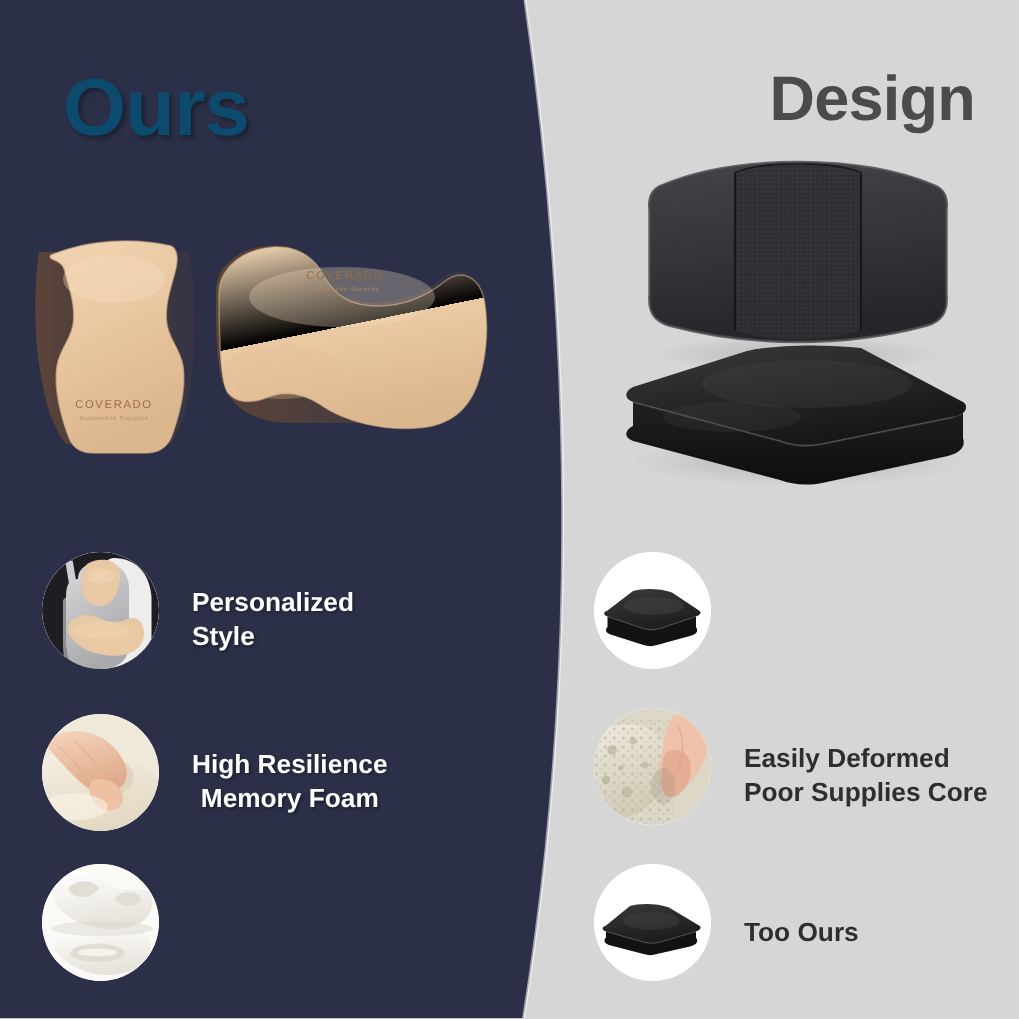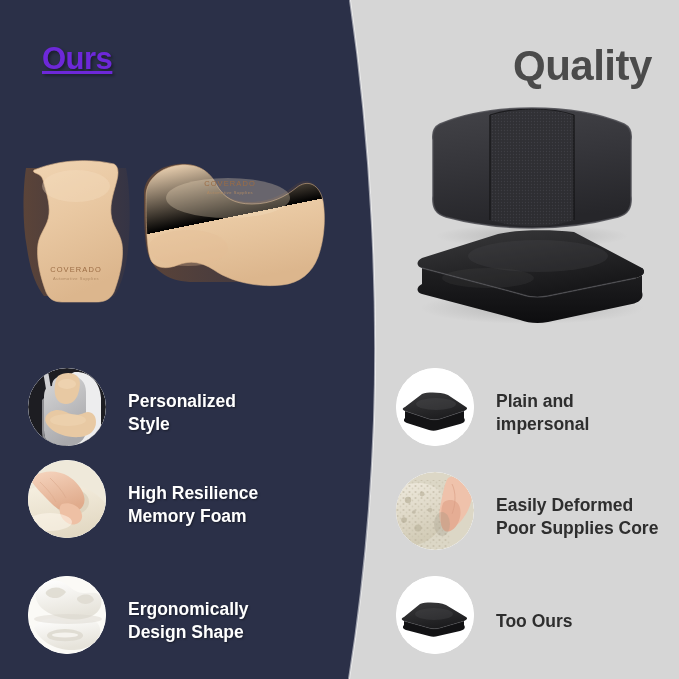--- a/index.html
+++ b/index.html
@@ -8,60 +8,60 @@
   .stage{position:relative;width:679px;height:679px;overflow:hidden;}
 
   
   .panel-right{position:absolute;inset:0;background:#d6d6d6;}
   .panel-left{position:absolute;left:0;top:0;width:400px;height:679px;}
   .panel-left svg{display:block;width:400px;height:679px;}
 
   
   .title{position:absolute;font-weight:bold;letter-spacing:-0.5px;
          white-space:nowrap;user-select:none;}
-  .title-ours{left:42px;top:41px;font-size:31px;color:#6d28d9;
-              text-shadow:2px 2px 3px rgba(0,0,0,.35);text-decoration:underline;}
+  .title-ours{left:42px;top:41px;font-size:54px;color:#0c4a6e;
+              text-shadow:2px 2px 3px rgba(0,0,0,.35);}
   .title-others{left:513px;top:42px;font-size:42px;color:#4b4b4b;}
 
   
   .hero{position:absolute;}
 
   
   .feat{position:absolute;display:flex;align-items:center;}
   .thumb{width:78px;height:78px;border-radius:50%;overflow:hidden;
          flex:0 0 78px;position:relative;background:#fff;}
   .thumb svg{display:block;width:78px;height:78px;}
   .feat-label{margin-left:22px;font-weight:bold;font-size:17.5px;
               line-height:1.30;white-space:pre-line;margin-top:12px;}
   .feat-left .feat-label{color:#ffffff;text-shadow:1px 1px 2px rgba(0,0,0,.4);}
   .feat-right .feat-label{color:#2e2e2e;}
 
   .f-l1{left:28px;top:368px;}
-  .f-l2{left:28px;top:460px;}
+  .f-l2{left:28px;top:476px;text-align:center;}
   .f-l3{left:28px;top:576px;}
   .f-r1{left:396px;top:368px;}
   .f-r2{left:396px;top:472px;}
   .f-r3{left:396px;top:576px;}
 </style>
 </head>
 <body>
 
 <div class="stage">
 
   <div class="panel-right"></div>
 
   <div class="panel-left">
     <svg viewBox="0 0 400 679" xmlns="http://www.w3.org/2000/svg">
       <path d="M0,0 L350,0 C372,150 378,300 374,420 C370,530 360,610 349,679 L0,679 Z" fill="#2b3048"></path>
       <path d="M350,0 C372,150 378,300 374,420 C370,530 360,610 349,679" fill="none" stroke="#ffffff" stroke-opacity="0.55" stroke-width="2"></path>
     </svg>
   </div>
 
   <div class="title title-ours">Ours</div>
-  <div class="title title-others">Quality</div>
+  <div class="title title-others">Design</div>
 
   <div class="hero" style="left:18px;top:152px;width:310px;height:160px;">
     <svg viewBox="0 0 310 160" xmlns="http://www.w3.org/2000/svg">
       <defs>
         <linearGradient id="beigeA" x1="0" y1="0" x2="0.3" y2="1">
           <stop offset="0%" stop-color="#f0d4b2"></stop>
           <stop offset="45%" stop-color="#e9c8a2"></stop>
           <stop offset="100%" stop-color="#dcb68d"></stop>
         </linearGradient>
         <linearGradient id="beigeB" x1="0.1" y1="0" x2="0.4" y2="1">
@@ -297,22 +297,20 @@
                    C66,41 74,48 72,58 C70,68 58,74 44,74
                    C28,74 12,66 6,52 Z" fill="url(#wFoam)"></path>
           <path d="M22,56 C30,52 44,52 52,56 C56,58 56,61 52,63
                    C44,66 30,66 22,63 C18,61 18,58 22,56 Z" fill="#dedad0" opacity="0.9"></path>
           <ellipse cx="37" cy="59" rx="13" ry="2.6" fill="#f5f3ee"></ellipse>
 
           <ellipse cx="40" cy="43" rx="34" ry="5" fill="#d9d5cb" opacity="0.45"></ellipse>
         </g>
       </svg>
     </div>
-    <div class="feat-label">Ergonomically
-Design Shape</div>
   </div>
 
   <div class="feat feat-right f-r1">
     <div class="thumb">
       <svg viewBox="0 0 78 78" xmlns="http://www.w3.org/2000/svg">
         <defs>
           <clipPath id="c4">
               <circle cx="39" cy="39" r="39"></circle>
             </clipPath>
           <linearGradient id="bt1" x1="0" y1="0" x2="0.4" y2="1">
@@ -327,22 +325,20 @@
                    L44,51 C40,52 36,52 33,51 L9,43 C6,42 6,40 9,39 Z" fill="url(#bt1)"></path>
 
           <path d="M9,43 L33,51 C36,52 40,52 44,51 L68,43
                    L68,50 C70,53 68,55 64,56 L42,62
                    C39,63 36,63 33,62 L11,55 C8,54 7,52 9,50 Z" fill="#131315"></path>
           <ellipse cx="40" cy="36" rx="20" ry="6" fill="#4a4a4d" opacity="0.4"></ellipse>
           <path d="M9,43 L33,51 C36,52 40,52 44,51 L68,43" fill="none" stroke="#505054" stroke-width="1" opacity="0.5"></path>
         </g>
       </svg>
     </div>
-    <div class="feat-label">Plain and
-impersonal</div>
   </div>
 
   <div class="feat feat-right f-r2">
     <div class="thumb">
       <svg viewBox="0 0 78 78" xmlns="http://www.w3.org/2000/svg">
         <defs>
           <clipPath id="c5">
               <circle cx="39" cy="39" r="39"></circle>
             </clipPath>
           <linearGradient id="badFoam" x1="0" y1="0" x2="0.3" y2="1">

